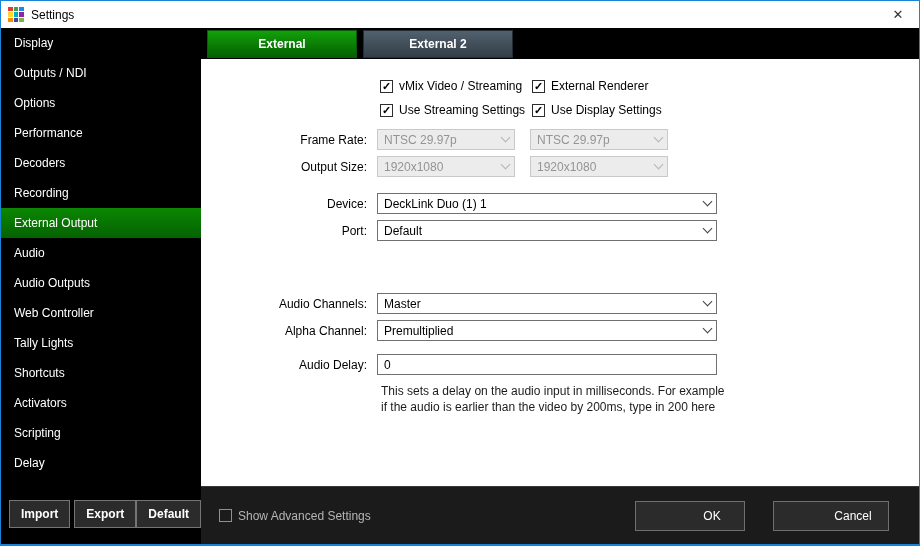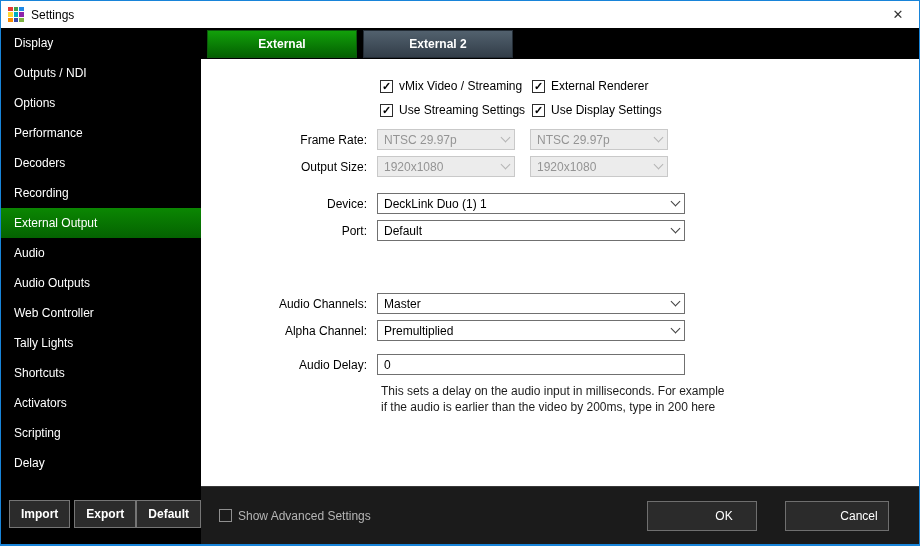--- a/index.html
+++ b/index.html
@@ -46,42 +46,42 @@
   
   .panel{ flex:1; background:#fff; padding-top:20px; overflow:hidden; }
   .row{ display:flex; align-items:center; margin-bottom:6px; }
   .label{ width:176px; padding-right:10px; text-align:right; font-size:12px; color:#000; flex:none; }
   .combo{ height:21px; background:#fff; border:1px solid #707070; font-size:12px; color:#000; display:flex; align-items:center; padding-left:6px; cursor:default; }
   .combo .val{ white-space:nowrap; overflow:hidden; }
   .chev{ margin-left:auto; width:17px; flex:none; display:flex; align-items:center; justify-content:center; }
   .chev::before{ content:""; width:6px; height:6px; border-right:1.5px solid #404040; border-bottom:1.5px solid #404040; transform:translateY(-2px) rotate(45deg); }
   .combo.disabled{ background:#ececec; border-color:#c9c9c9; color:#949494; }
   .combo.disabled .chev::before{ border-color:#b4b4b4; }
-  .w-small{ width:138px; } .w-large{ width:308px;align-items:center; }
+  .w-small{ width:138px; } .w-large{ width:340px;align-items:center; }
   .gap15{ width:15px; flex:none; }
 
   .cb-row{ margin-left:179px; margin-bottom:10px; display:flex; align-items:center; }
   .cb-row.last{ margin-bottom:12px; }
   .cb{ display:inline-flex; align-items:center; font-size:12px; color:#000; cursor:default; }
   .cb .box{ width:13px; height:13px; border:1px solid #2d2d2d; background:#fff; margin-right:6px; display:flex; align-items:center; justify-content:center; font-size:11px; font-weight:bold; line-height:1; color:#000; flex:none; }
   .cb-col1{ width:152px; }
 
   .mb16{ margin-bottom:16px; } .mt32{ margin-top:52px; } .mt13{ margin-top:13px; }
 
   .text-input{ height:21px; border:1px solid #707070; font-size:12px; padding:0 6px; font-family:inherit; color:#000; }
 
   .help{ margin:8px 0 0 180px; width:345px; font-size:12px; color:#1c1c1c; line-height:1.35; }
 
   
   .footer{ height:58px; flex:none; background:#1b1b1b; border-top:1px solid #383838; display:flex; align-items:center; padding:0 30px 0 18px; }
   .cb.adv .box{ background:transparent; border-color:#8f8f8f; color:#fff; }
   .adv-label{ color:#b5b5b5; font-size:12px; }
   .footer-buttons{ margin-left:auto; display:flex; gap:28px; }
   .btn{ width:110px; height:30px; background:#2b2b2b; border:1px solid #6f6f6f; color:#fff; font-size:12px; font-family:inherit; cursor:default;padding-left:44px; }
-  .btn.cancel{ width:104px; }
+  .btn.cancel{ width:116px; }
 </style>
 </head>
 <body>
 
 <div class="window">
 
   <div class="titlebar">
     <span class="app-icon">
         <i></i>
         <i></i>

